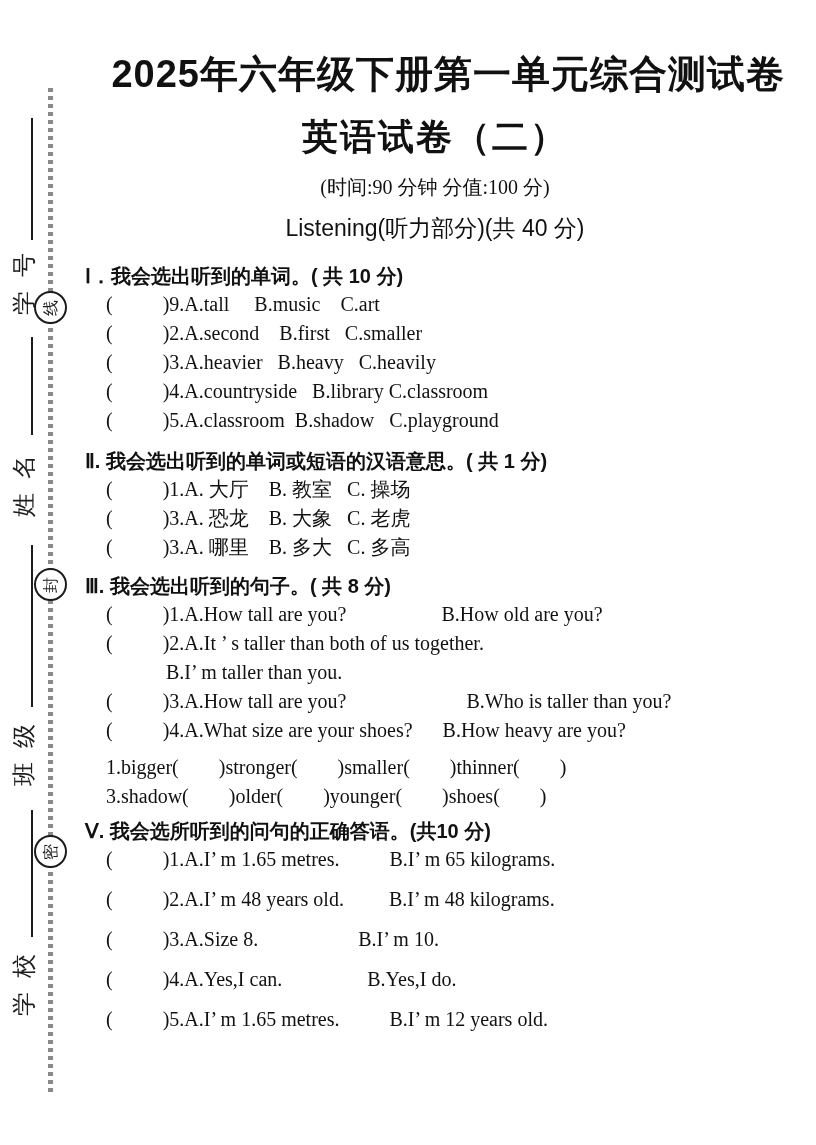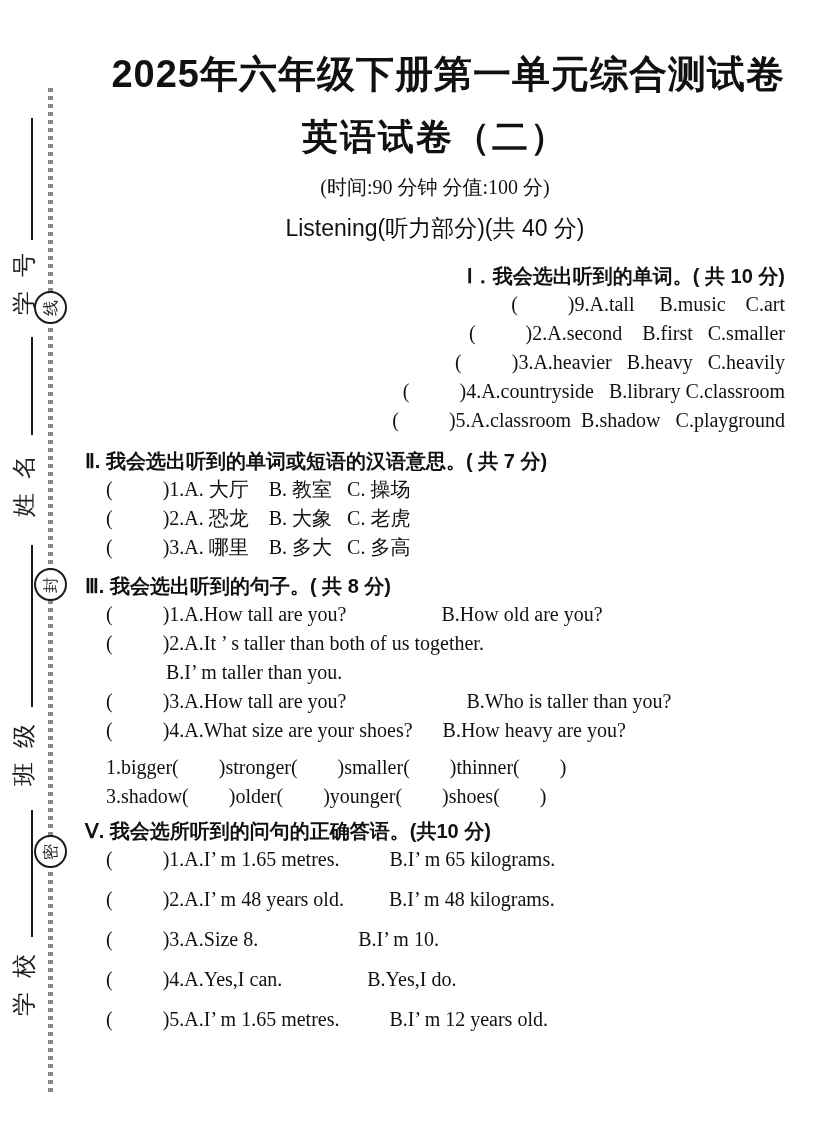--- a/index.html
+++ b/index.html
@@ -49,21 +49,21 @@
   .meta { font-size:20px; line-height:22px; text-align:center; margin-top:16px; }
   .listening {
     font-family:"Liberation Sans", sans-serif; font-weight:500;
     font-size:23px; line-height:30px; text-align:center; margin-top:15px;
   }
   .sec-h {
     font-family:"Liberation Sans", sans-serif; font-weight:bold;
     font-size:20px; line-height:28px; white-space:pre;
   }
   .row { font-size:20px; line-height:29px; padding-left:21px; white-space:pre; }
-  .s1 { margin-top:19px;text-align:right; } .s2 { margin-top:12px; } .s3 { margin-top:10px; }
+  .s1 { margin-top:19px; } .s2 { margin-top:12px; } .s3 { margin-top:10px; }
   .s4 { margin-top:8px; }  .s5 { margin-top:6px; }
   .s5 .row { margin-bottom:11px; }
   .s5 .row:last-child { margin-bottom:0; }
 </style>
 </head>
 <body>
 
 <div class="page">
 
   <div>
@@ -99,23 +99,23 @@
     <div class="sec s1">
       <div class="sec-h">Ⅰ．我会选出听到的单词。( 共 10 分)</div>
       <div class="row">(          )9.A.tall     B.music    C.art</div>
       <div class="row">(          )2.A.second    B.first   C.smaller</div>
       <div class="row">(          )3.A.heavier   B.heavy   C.heavily</div>
       <div class="row">(          )4.A.countryside   B.library C.classroom</div>
       <div class="row">(          )5.A.classroom  B.shadow   C.playground</div>
     </div>
 
     <div class="sec s2">
-      <div class="sec-h">Ⅱ. 我会选出听到的单词或短语的汉语意思。( 共 7 分)</div>
+      <div class="sec-h">Ⅱ. 我会选出听到的单词或短语的汉语意思。( 共 1 分)</div>
       <div class="row">(          )1.A. 大厅    B. 教室   C. 操场</div>
-      <div class="row">(          )2.A. 恐龙    B. 大象   C. 老虎</div>
+      <div class="row">(          )3.A. 恐龙    B. 大象   C. 老虎</div>
       <div class="row">(          )3.A. 哪里    B. 多大   C. 多高</div>
     </div>
 
     <div class="sec s3">
       <div class="sec-h">Ⅲ. 我会选出听到的句子。( 共 8 分)</div>
       <div class="row">(          )1.A.How tall are you?                   B.How old are you?</div>
       <div class="row">(          )2.A.It ’ s taller than both of us together.</div>
       <div class="row">            B.I’ m taller than you.</div>
       <div class="row">(          )3.A.How tall are you?                        B.Who is taller than you?</div>
       <div class="row">(          )4.A.What size are your shoes?      B.How heavy are you?</div>

